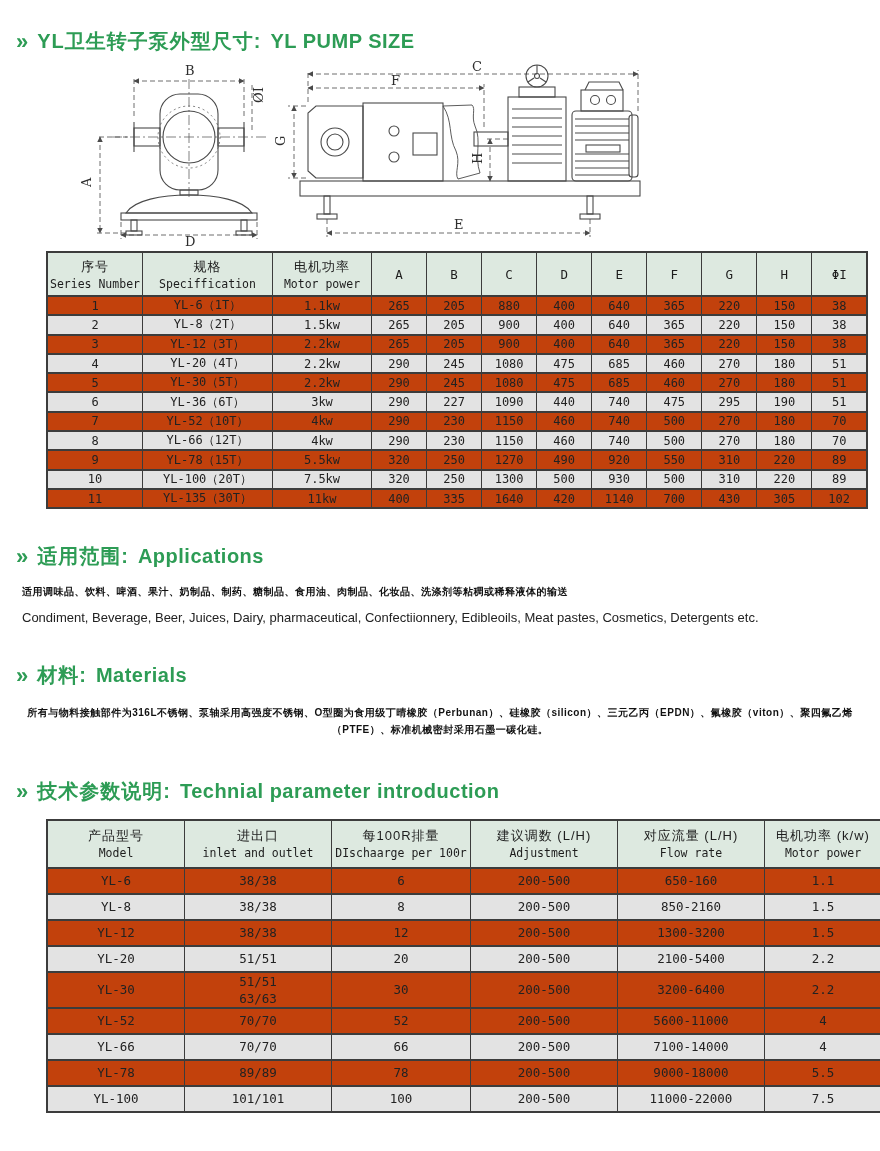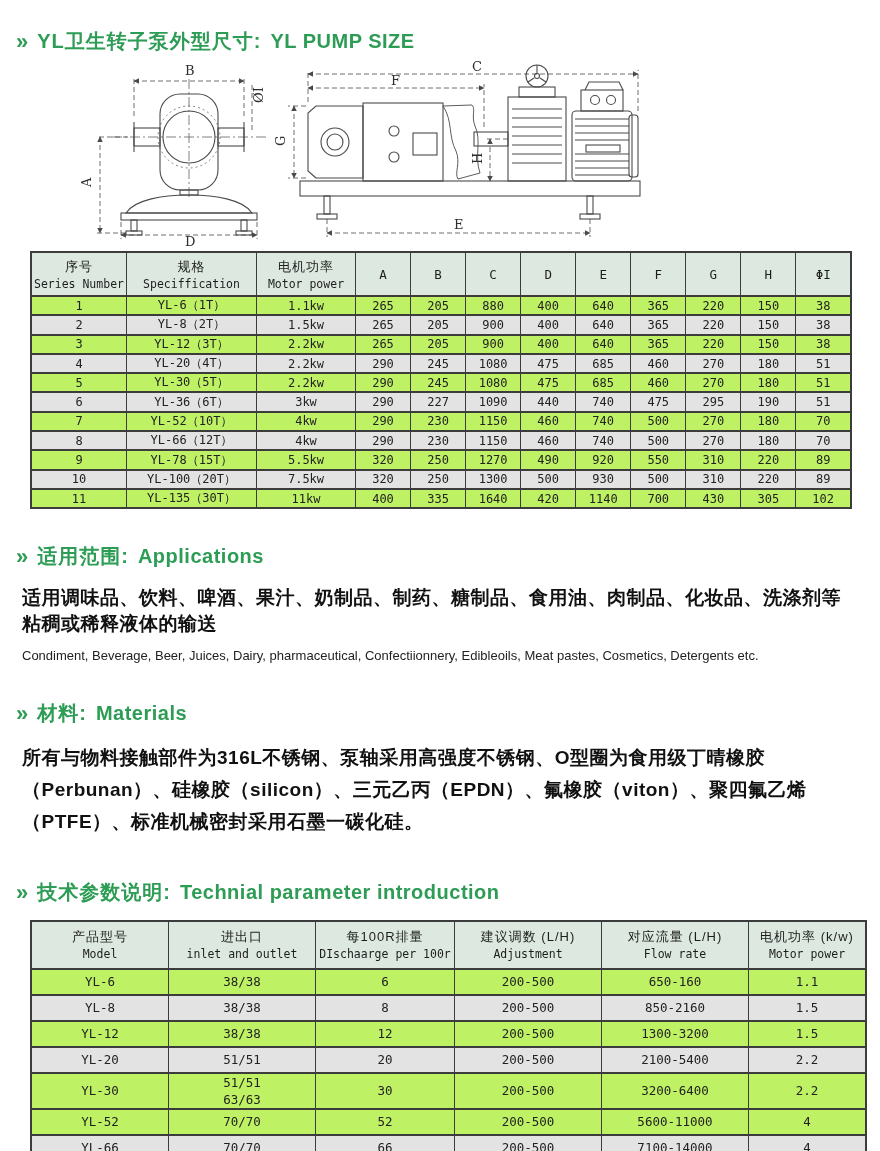--- a/index.html
+++ b/index.html
@@ -23,21 +23,21 @@
   .sec-head .en{font-size:20px;letter-spacing:.5px;margin-top:12px;}
   .h1{margin-top:8px;}
   .h2{margin-top:24px;}
 
   
   .drawing{margin:6px 0 4px 60px;padding:0;}
   .drawing svg{display:block;}
   .dimtxt{font-family:"DejaVu Serif",serif;font-size:13px;fill:#2e2e2e;}
 
   
-  table{border-collapse:collapse;table-layout:fixed;margin-left:14px;background:#bef264;
+  table{border-collapse:collapse;table-layout:fixed;margin-left:30px;background:#c2410c;
         border:2px solid var(--line);}
   th,td{border:solid var(--line);border-width:2px 1px;text-align:center;vertical-align:middle;
         overflow:hidden;padding:0 1px;}
   th{background:var(--th-bg);font-weight:normal;}
   tr.alt td{background:var(--alt-bg);}
   th .cn{font-size:13px;letter-spacing:1px;}
   th .en{font-size:11.5px;font-family:"DejaVu Sans Mono",monospace;margin-top:1px;}
   th .solo{font-size:12.5px;font-family:"DejaVu Sans Mono",monospace;}
 
   #size-table{width:822px;margin-top:4px;}
@@ -52,23 +52,23 @@
   #tech-table td{height:24px;font:12.5px "DejaVu Sans Mono",monospace;color:#222;
                  white-space:pre-line;line-height:17px;}
   #tech-table th:nth-child(1){width:134px;}
   #tech-table th:nth-child(2){width:144px;}
   #tech-table th:nth-child(3){width:136px;}
   #tech-table th:nth-child(4){width:144px;}
   #tech-table th:nth-child(5){width:144px;}
   #tech-table th:nth-child(6){width:114px;}
 
   
-  .cn-text{margin:15px 10px 0 6px;font-size:19px;font-weight:600;letter-spacing:.5px;color:#111;}
+  .cn-text{margin:15px 10px 0 6px;font-size:10px;font-weight:600;letter-spacing:.5px;color:#111;}
   .en-text{margin:9px 14px 0 6px;font-size:13px;color:#222;line-height:1.5;}
-  .mat-cn{line-height:1.7;}
+  .mat-cn{line-height:1.7;text-align:center;}
 </style>
 </head>
 <body>
 
 <div class="page">
 
   <header class="sec-head h1">
     <span class="chev">»</span>
     <span class="cn">YL卫生转子泵外型尺寸:</span>
     <span class="en">YL PUMP SIZE</span>

